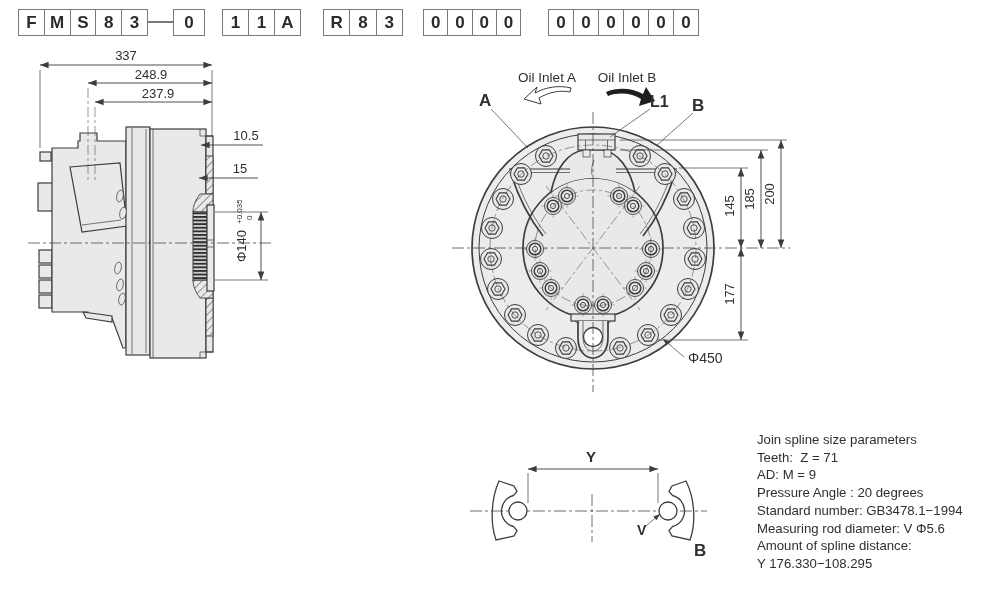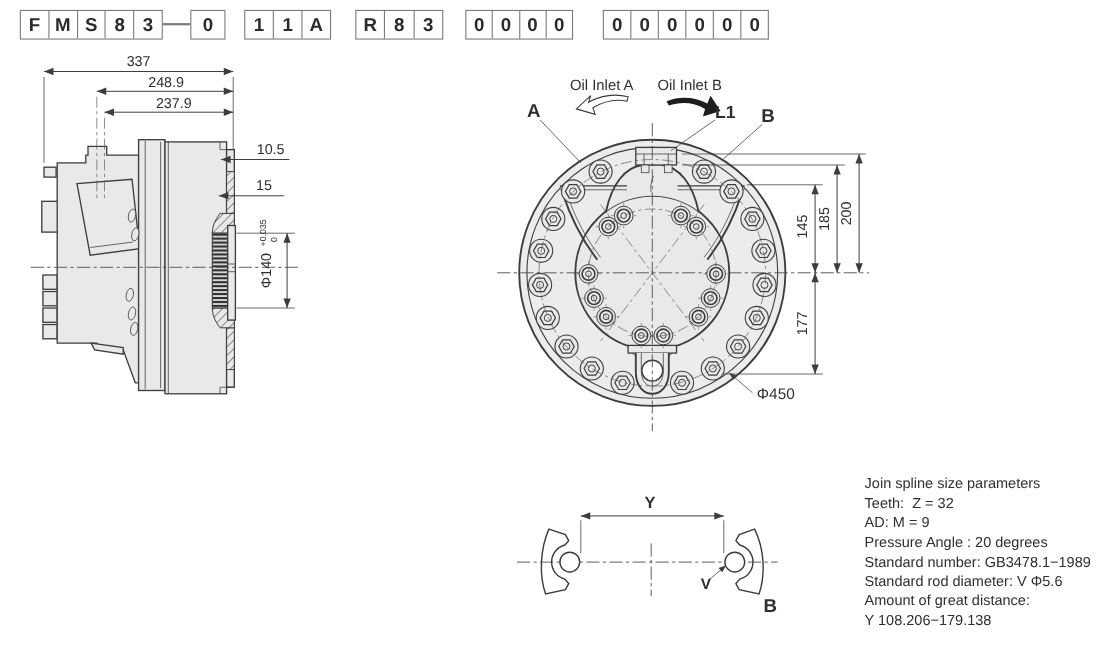--- a/index.html
+++ b/index.html
@@ -6,21 +6,21 @@
   .canvas{position:relative;width:1000px;height:592px;background:#ffffff;overflow:hidden;
           font-family:"Liberation Sans",sans-serif;}
   .cgroup{position:absolute;top:9px;height:27px;display:flex;border:1.6px solid #7a7a7a;
           box-sizing:border-box;background:#fff;}
   .cgroup .cell{flex:1 1 0;display:flex;align-items:center;justify-content:center;
           font-weight:bold;font-size:17px;color:#2b2b2b;border-left:1.6px solid #7a7a7a;}
   .cgroup .cell:first-child{border-left:none;}
   .connector{position:absolute;top:21px;height:2px;background:#7a7a7a;}
   .notes{position:absolute;left:757px;top:431px;width:238px;color:#2f2f2f;
          font-size:13.2px;line-height:17.7px;}
-  .note{white-space:pre;margin-left:29px;}
+  .note{white-space:pre;}
   svg{position:absolute;left:0;top:0;}
   .ln{stroke:#3d3d3d;stroke-width:1.2;fill:none;}
   .lnT{stroke:#3d3d3d;stroke-width:1.7;fill:none;}
   .thin{stroke:#3d3d3d;stroke-width:0.7;fill:none;}
   .cl{stroke:#4a4a4a;stroke-width:0.8;fill:none;stroke-dasharray:12 3 3 3;}
   .clthin{stroke:#555;stroke-width:0.6;fill:none;stroke-dasharray:10 3 3 3;}
   .dim{stroke:#3d3d3d;stroke-width:0.9;fill:none;}
   .fillp{fill:#e9e9e9;}
   .dtx{font-size:13px;fill:#2f2f2f;font-family:"Liberation Sans",sans-serif;}
   .stx{font-size:8px;fill:#2f2f2f;font-family:"Liberation Sans",sans-serif;}
@@ -300,22 +300,22 @@
         <text x="591" y="462" class="dtx btx" text-anchor="middle" style="font-size:15px">Y</text>
       </g>
       <text x="637" y="535" class="dtx btx" style="font-size:14px">V</text>
       <line x1="646" y1="526" x2="660" y2="514" class="thin" marker-end="url(#mA)"></line>
       <text x="694" y="556" class="dtx btx" style="font-size:17px">B</text>
     </g>
   </svg>
 
   <div class="notes">
     <div class="note">Join spline size parameters</div>
-    <div class="note">Teeth:  Z = 32</div>
+    <div class="note">Teeth:  Z = 71</div>
     <div class="note">AD: M = 9</div>
     <div class="note">Pressure Angle : 20 degrees</div>
-    <div class="note">Standard number: GB3478.1−1989</div>
-    <div class="note">Standard rod diameter: V Φ5.6</div>
-    <div class="note">Amount of great distance:</div>
-    <div class="note">Y 108.206−179.138</div>
+    <div class="note">Standard number: GB3478.1−1994</div>
+    <div class="note">Measuring rod diameter: V Φ5.6</div>
+    <div class="note">Amount of spline distance:</div>
+    <div class="note">Y 176.330−108.295</div>
   </div>
 
 </div>
 
 </body></html>

